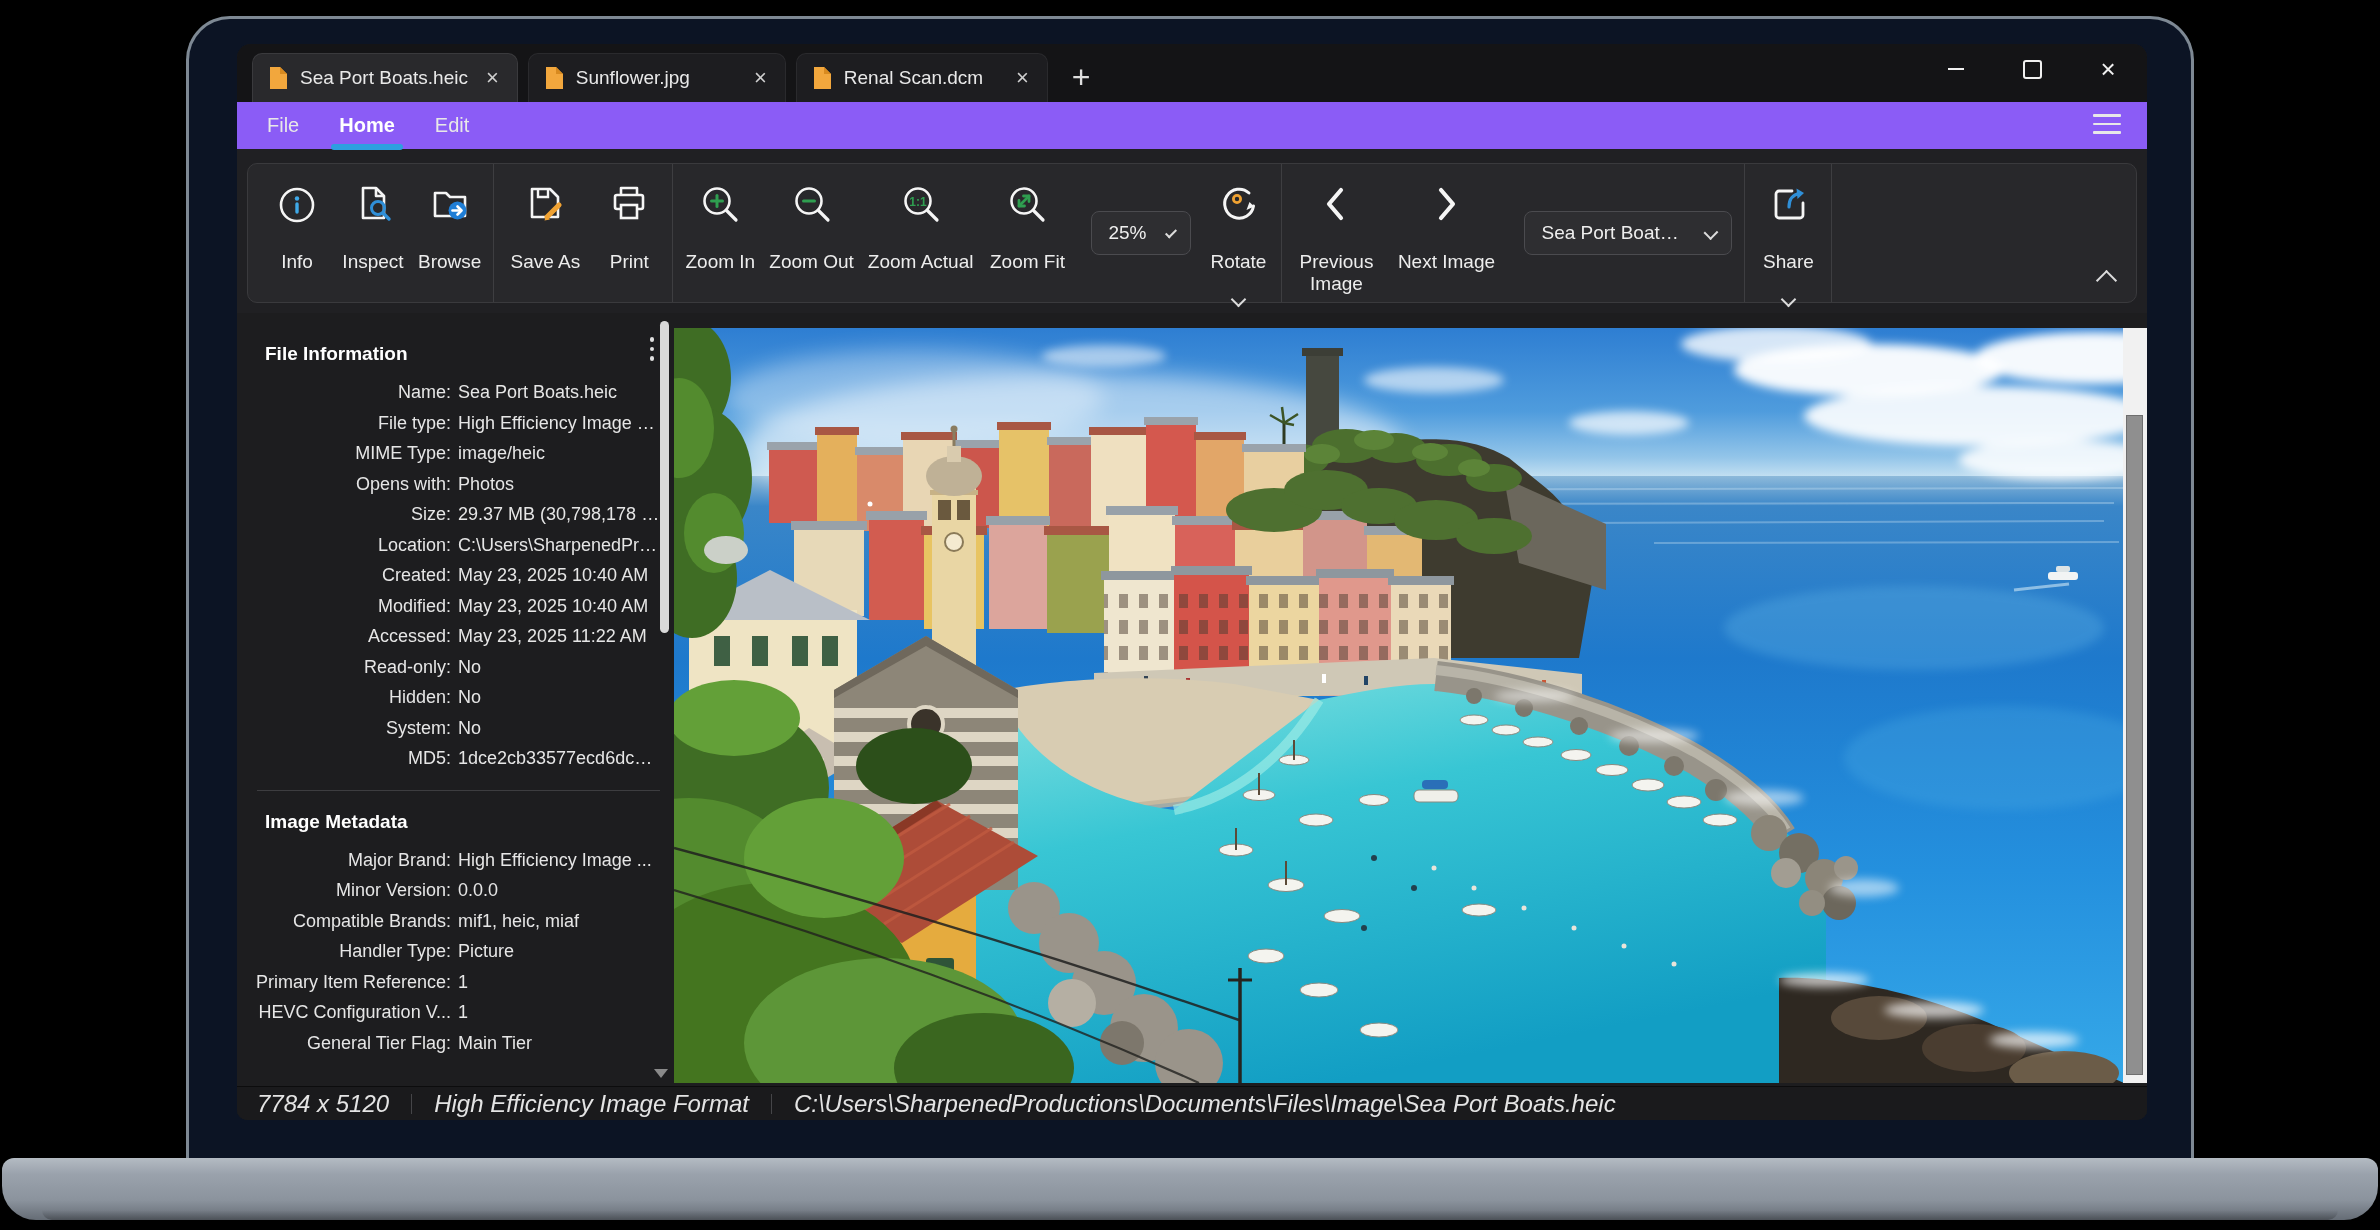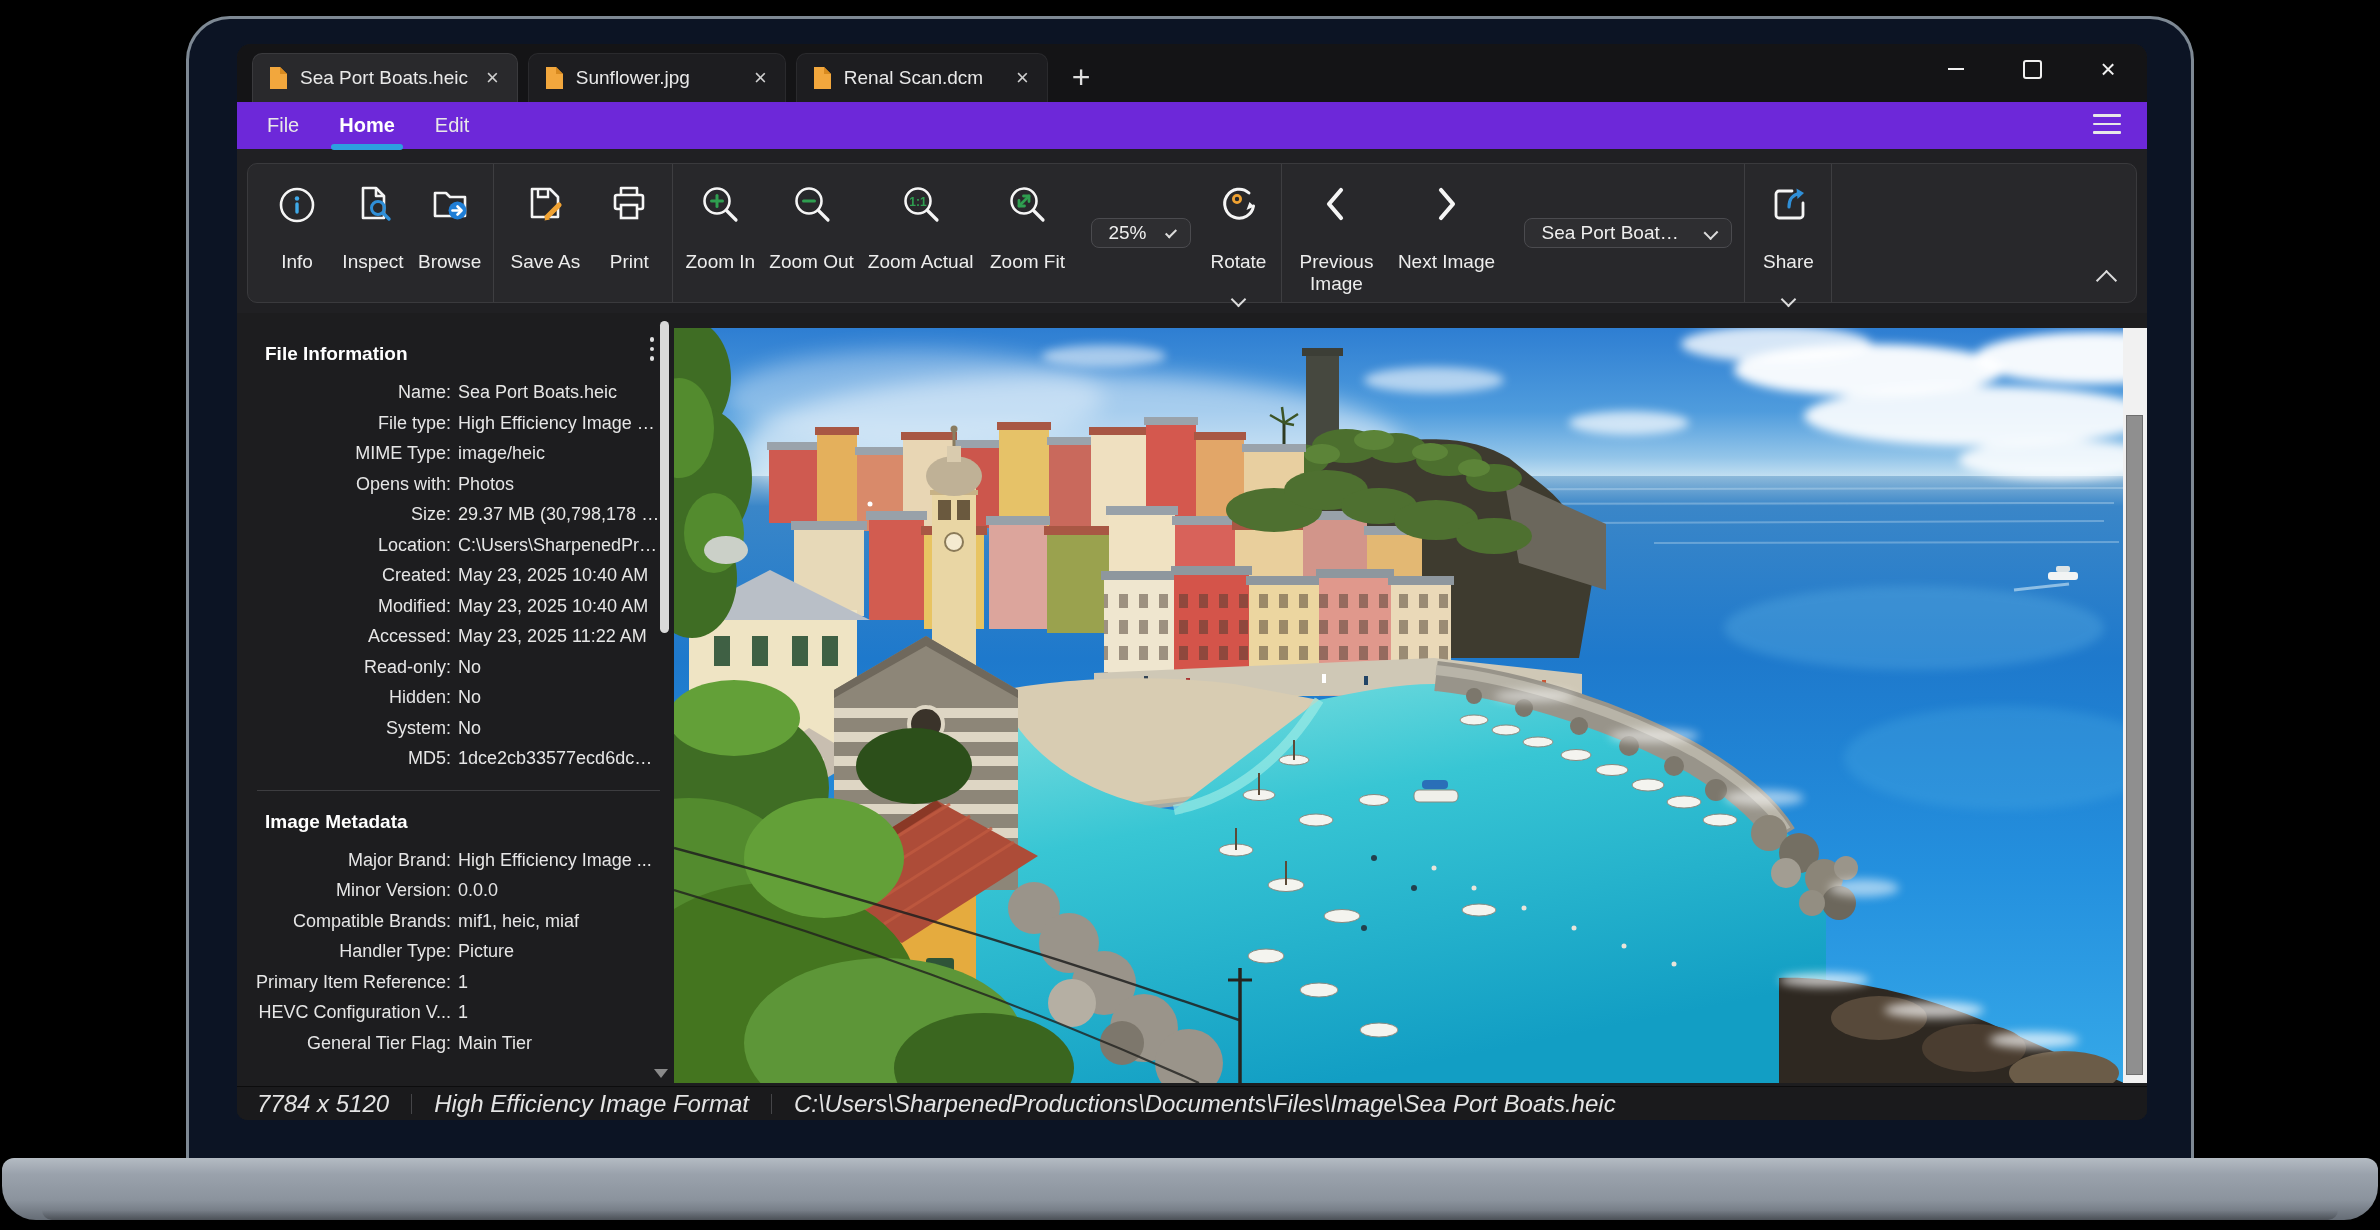--- a/index.html
+++ b/index.html
@@ -28,42 +28,42 @@
   .tab .flabel{flex:1;padding:0 14px 0 12px;white-space:nowrap;overflow:hidden;}
   .tab-close{color:#cfcfcf;font-size:22px;line-height:22px;padding:0 4px;}
   .newtab{color:#dedede;font-size:32px;font-weight:300;margin:0 0 10px 14px;line-height:30px;}
   .win-controls{position:absolute;right:26px;top:12px;display:flex;gap:50px;align-items:center;height:26px;}
   .wc{width:26px;height:26px;display:flex;align-items:center;justify-content:center;color:#f0f0f0;}
   .wc-min{width:16px;height:2px;background:#f0f0f0;}
   .wc-max{width:15px;height:15px;border:2px solid #f0f0f0;border-radius:3px;}
   .wc-close{font-size:26px;line-height:24px;}
 
   
-  .menubar{height:47px;background:#6d28d9;display:flex;align-items:center;gap:36px;
+  .menubar{height:47px;background:#8b5cf6;display:flex;align-items:center;gap:36px;
            padding-left:28px;position:relative;flex:0 0 auto;color:#e8e8e8;font-size:20px;}
   .menu-item{position:relative;padding:2px 2px;}
   .menu-item.active{font-weight:bold;color:#fff;}
   .menu-item.active::after{content:"";position:absolute;left:-6px;right:-6px;bottom:-11px;height:6px;
            border-radius:3px;background:#2da0e0;}
   .hamburger{position:absolute;right:26px;top:12px;width:28px;display:flex;flex-direction:column;gap:6px;}
   .hamburger div{height:2.6px;background:#e8e8e8;border-radius:1px;}
 
   
   .ribbonwrap{padding:14px 10px 10px;background:#202023;flex:0 0 auto;}
   .ribbon{background:#28282b;border:1px solid #3a3a3d;border-radius:10px;height:140px;
           display:flex;align-items:stretch;position:relative;padding:0 6px;box-sizing:border-box;}
   .group{display:flex;align-items:flex-start;padding:16px 12px 0;gap:14px;}
   .group.center{align-items:center;padding-top:0;}
   .vsep{width:1px;background:#3e3e41;align-self:stretch;}
   .tbtn{display:flex;flex-direction:column;align-items:center;gap:23px;color:#ededed;font-size:19px;min-width:62px;}
   .tbtn .ic{height:48px;display:flex;align-items:center;justify-content:center;}
   .tbtn .lbl{text-align:center;line-height:1.18;white-space:pre-line;}
   .chev{display:inline-block;width:9px;height:9px;border-right:2.4px solid #dcdcdc;border-bottom:2.4px solid #dcdcdc;
         transform:rotate(45deg);margin-top:-2px;}
-  .dd{display:flex;align-items:center;justify-content:space-between;height:30px;box-sizing:border-box;
+  .dd{display:flex;align-items:center;justify-content:space-between;height:44px;box-sizing:border-box;
       border:1px solid #4b4b4f;border-radius:8px;background:#2e2e31;color:#eee;font-size:19px;
       padding:0 16px;gap:22px;white-space:nowrap;}
   .collapse-chev{position:absolute;right:22px;bottom:14px;width:13px;height:13px;
       border-right:2.6px solid #dcdcdc;border-bottom:2.6px solid #dcdcdc;transform:rotate(-135deg);}
 
   
   .content{flex:1;display:flex;background:#1d1d1f;min-height:0;position:relative;}
   .sidebar{width:437px;flex:0 0 auto;position:relative;padding:30px 14px 0 18px;box-sizing:border-box;
            overflow:hidden;color:#e6e6e6;font-size:18px;}
   .sec-title{font-weight:bold;color:#fff;font-size:19px;margin:0 6px 12px 10px;}

